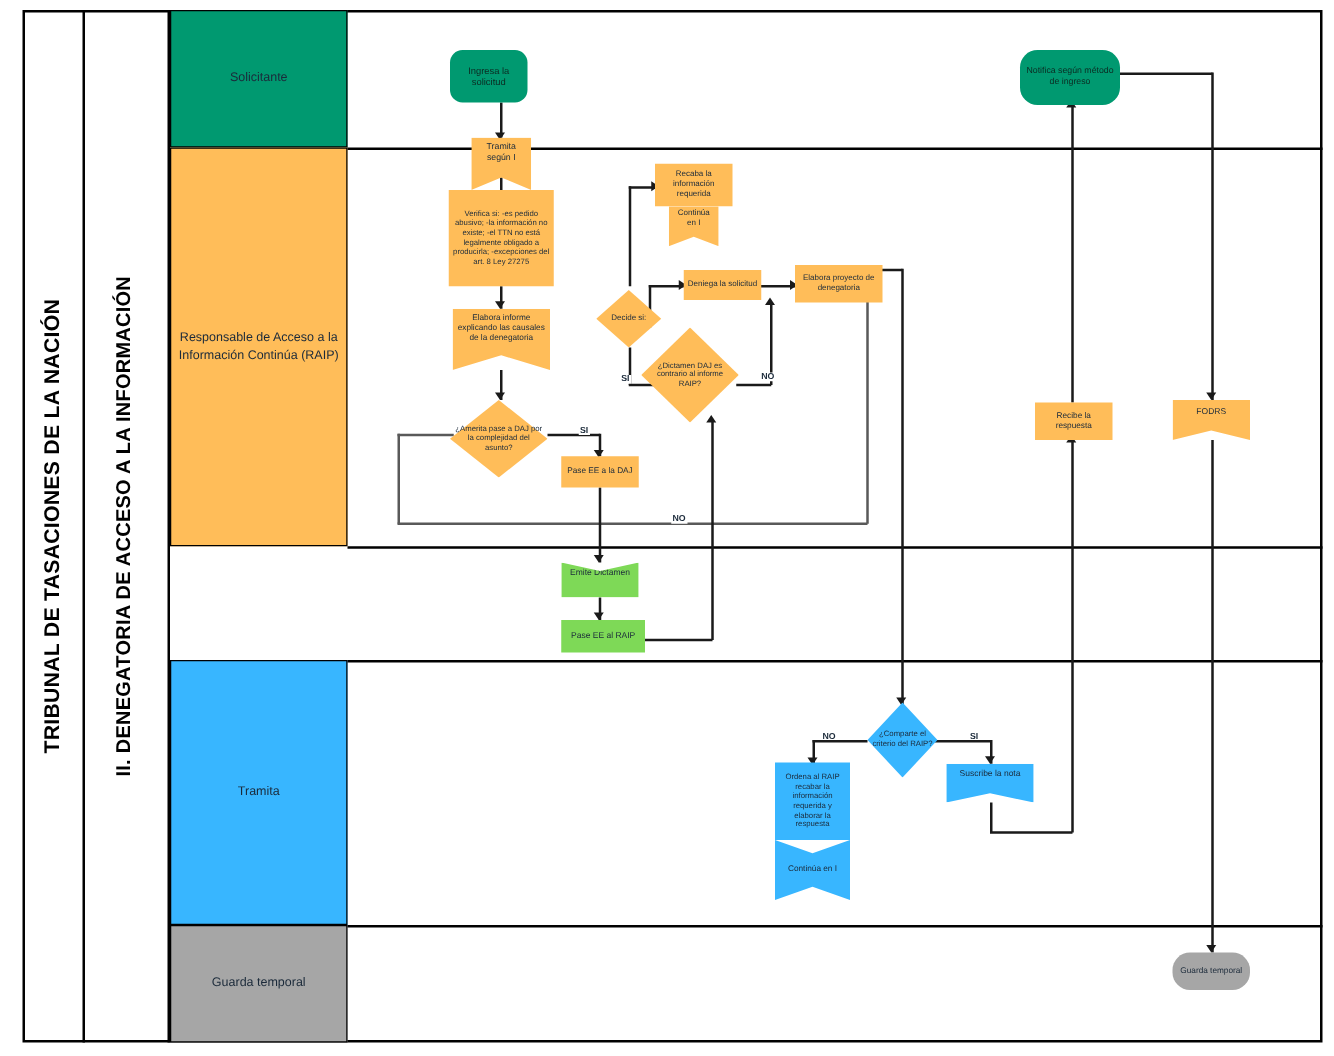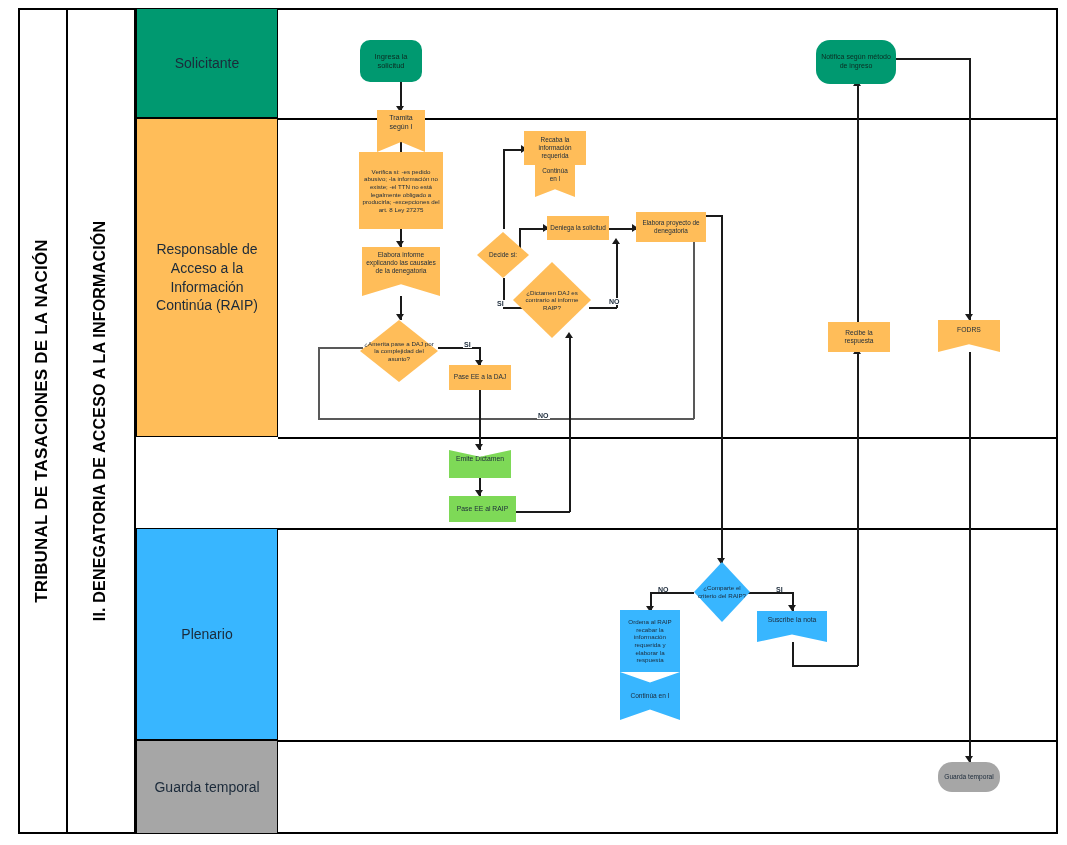--- a/index.html
+++ b/index.html
@@ -19,21 +19,21 @@
     font-weight:bold;
     color:#000;
     letter-spacing:.2px;
   }
   .t1 span{font-size:17px;}
   .t2 span{font-size:16px;}
 
   
   .lane{position:absolute;box-sizing:border-box;display:flex;align-items:center;justify-content:center;
         border:1px solid #000;text-align:center;}
-  .lane span{font-size:14px;color:#1b2a3a;line-height:1.35;padding:0 6px;}
+  .lane span{font-size:10px;color:#1b2a3a;line-height:1.35;padding:0 6px;}
   .lane.l-solic{background:#009970;}
   .lane.l-raip{background:#FFBD59;}
   .lane.l-daj{background:#7ED957;}
   .lane.l-plen{background:#38B6FF;}
   .lane.l-guarda{background:#A6A6A6;}
 
   
   .node{position:absolute;box-sizing:border-box;display:flex;align-items:center;justify-content:center;
         text-align:center;color:#1b2a3a;line-height:1.22;}
   .node span{display:block;padding:0 3px;}
@@ -84,21 +84,21 @@
     <span>II. DENEGATORIA DE ACCESO A LA INFORMACIÓN</span>
   </div>
 
   <div class="lane l-solic" style="left:136px;top:8px;width:142px;height:110px;">
     <span>Solicitante</span>
   </div>
   <div class="lane l-raip" style="left:136px;top:118px;width:142px;height:319px;">
     <span>Responsable de Acceso a la Información Continúa (RAIP)</span>
   </div>
   <div class="lane l-plen" style="left:136px;top:528px;width:142px;height:212px;">
-    <span>Plenario</span>
+    <span>Tramita</span>
   </div>
   <div class="lane l-guarda" style="left:136px;top:740px;width:142px;height:94px;">
     <span>Guarda temporal</span>
   </div>
 
   <div class="hline" style="left:278px;top:118px;width:780px;height:1.5px;"></div>
   <div class="hline" style="left:278px;top:437px;width:780px;height:1.5px;"></div>
   <div class="hline" style="left:278px;top:528px;width:780px;height:1.5px;"></div>
   <div class="hline" style="left:278px;top:740px;width:780px;height:1.5px;"></div>
 

